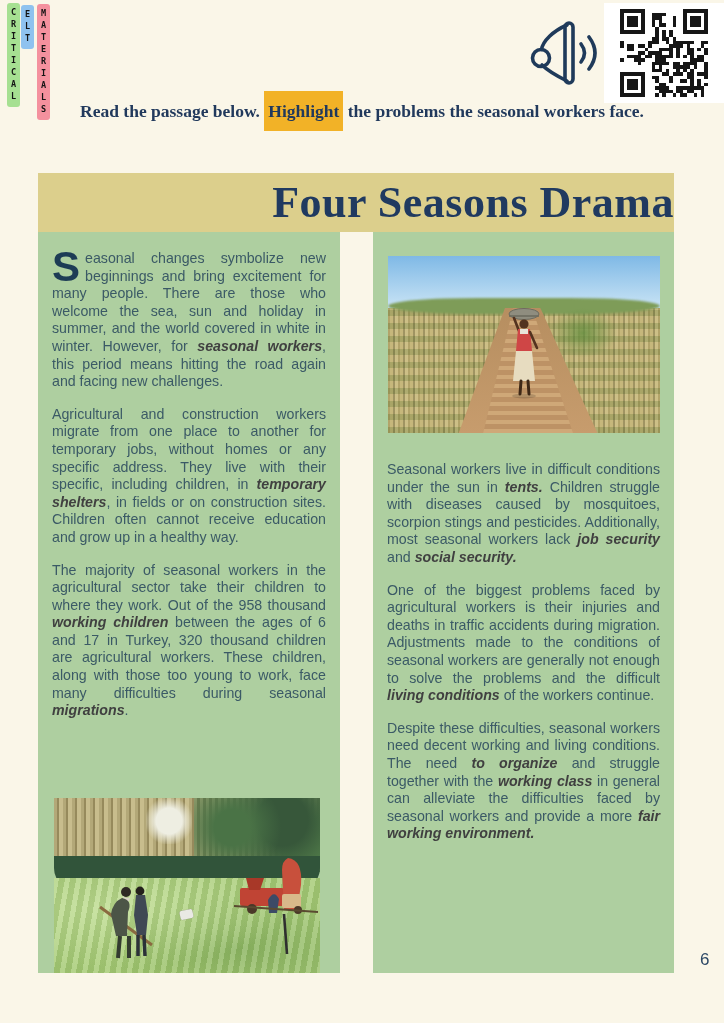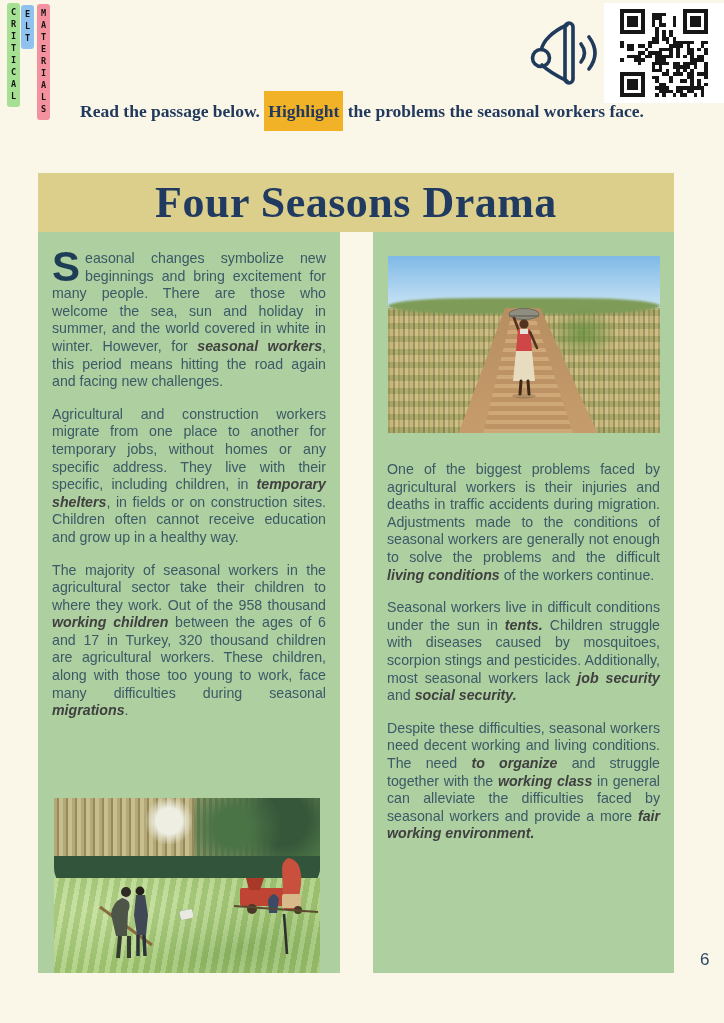--- a/index.html
+++ b/index.html
@@ -20,21 +20,21 @@
       display:flex;align-items:center;justify-content:center;}
   .qr svg{width:88px;height:88px;}
 
   
   .instruction{position:absolute;left:0;top:101px;width:100%;text-align:center;
       font-family:"Liberation Serif",serif;font-weight:bold;font-size:17.5px;color:#21395c;}
   .hl{background:#f2b227;padding:10px 4px;margin-top:12px;}
 
   
   .header{position:absolute;left:38px;top:173px;width:636px;height:59px;background:#dccf8c;
-      display:flex;align-items:center;justify-content:center;}
+      display:flex;align-items:center;justify-content:flex-end;}
   .header h1{margin:0;font-family:"Liberation Serif",serif;font-weight:bold;font-size:44px;
       color:#203a60;letter-spacing:0.5px;}
 
   
   .col{position:absolute;top:232px;height:741px;background:#aecfa0;box-sizing:border-box;
       padding:18px 14px;overflow:hidden;}
   .col-left{left:38px;width:302px;}
   .col-right{left:373px;width:301px;}
   .body-para{margin:0 0 15px 0;font-size:14.2px;line-height:17.6px;text-align:justify;
       color:#3b5a66;}
@@ -183,20 +183,20 @@
           <path d="M20 27 l-5 -13" stroke="#53321f" stroke-width="2.6" stroke-linecap="round" fill="none"></path>
           <path d="M19 25 h12 l2 22 h-16 z" fill="#cf4646"></path>
           <rect x="21" y="25" width="8" height="5" fill="#e8e3da"></rect>
           <path d="M31 28 l7 16" stroke="#53321f" stroke-width="2.6" stroke-linecap="round" fill="none"></path>
           <path d="M17 47 h16 l3 30 h-22 z" fill="#e7dcc0"></path>
           <path d="M22 77 l-1 13 M29 77 l1 13" stroke="#3e2817" stroke-width="3" stroke-linecap="round" fill="none"></path>
         </svg>
       </div>
     </div>
     <div>
+        <p class="body-para"><span>Seasonal workers live in difficult conditions under the sun in </span><span class="em">tents.</span><span> Children struggle with diseases caused by mosquitoes, scorpion stings and pesticides. Additionally, most seasonal workers lack </span><span class="em">job security</span><span> and </span><span class="em">social security.</span></p>
         <p class="body-para"><span>One of the biggest problems faced by agricultural workers is their injuries and deaths in traffic accidents during migration. Adjustments made to the conditions of seasonal workers are generally not enough to solve the problems and the difficult </span><span class="em">living conditions</span><span> of the workers continue.</span></p>
-        <p class="body-para"><span>Seasonal workers live in difficult conditions under the sun in </span><span class="em">tents.</span><span> Children struggle with diseases caused by mosquitoes, scorpion stings and pesticides. Additionally, most seasonal workers lack </span><span class="em">job security</span><span> and </span><span class="em">social security.</span></p>
         <p class="body-para"><span>Despite these difficulties, seasonal workers need decent working and living conditions. The need </span><span class="em">to organize</span><span> and struggle together with the </span><span class="em">working class</span><span> in general can alleviate the difficulties faced by seasonal workers and provide a more </span><span class="em">fair working environment.</span></p>
       </div>
   </div>
 
   <div class="pagenum">6</div>
 </div>
 
 </body></html>

